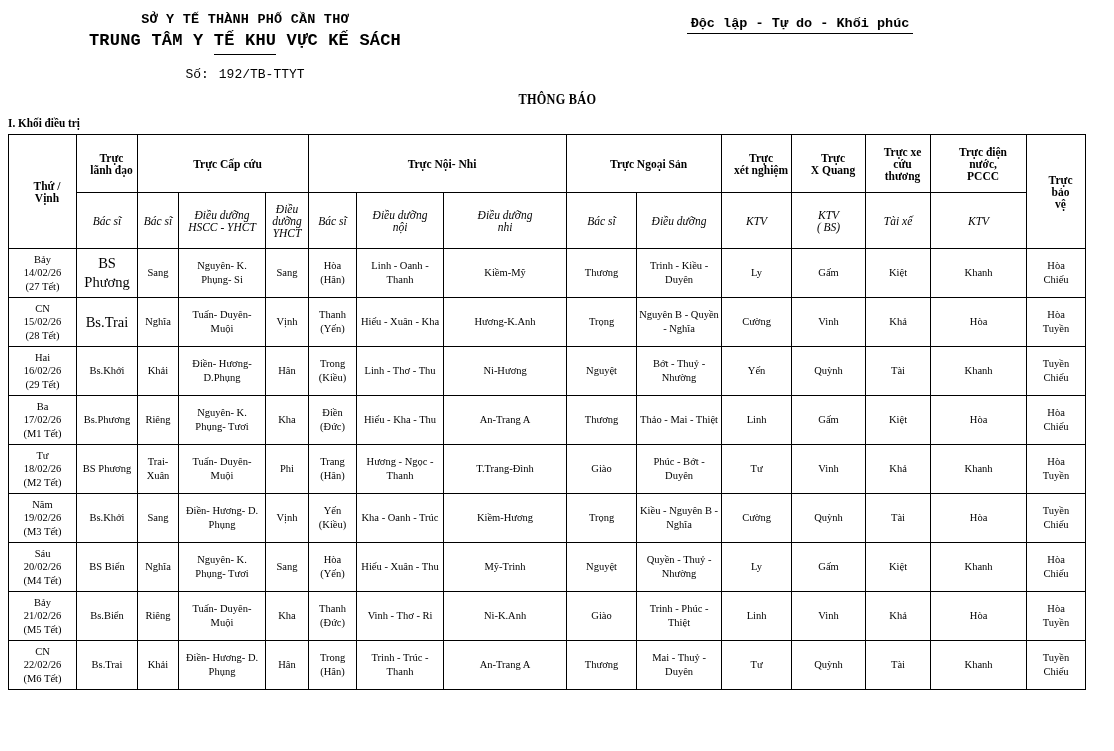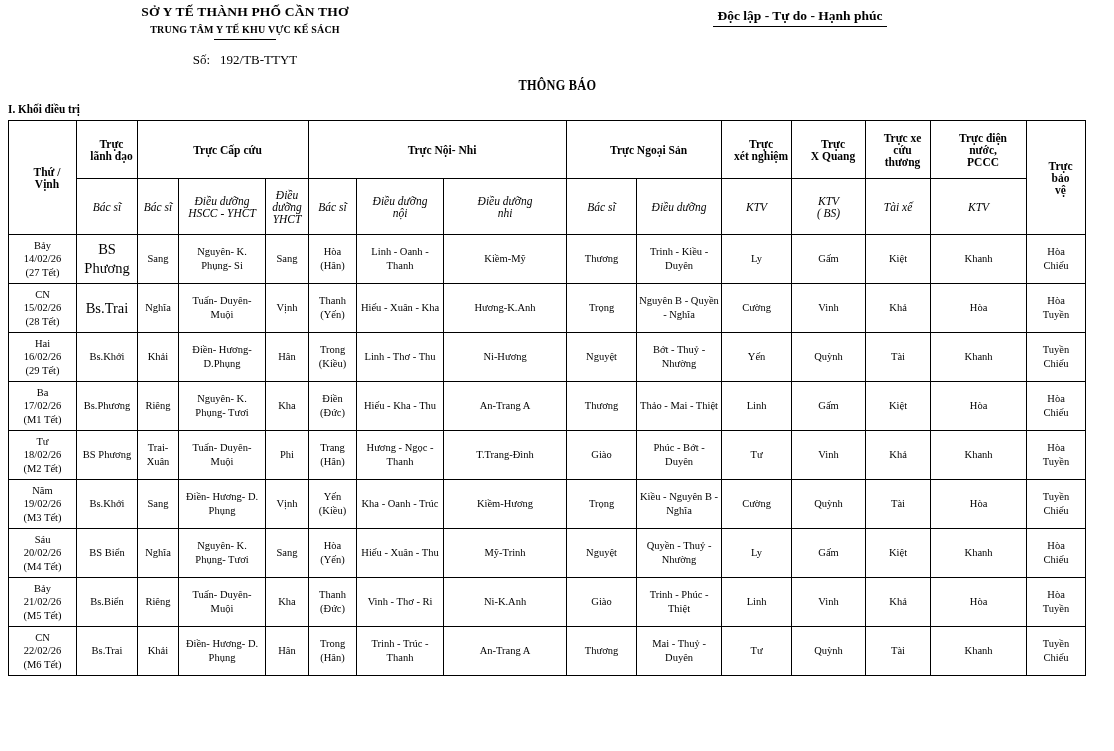--- a/index.html
+++ b/index.html
@@ -1,24 +1,24 @@
 <!DOCTYPE html>
 <html><head>
 <meta charset="utf-8">
 <style>
   * { margin:0; padding:0; box-sizing:border-box; }
   body { background:#ffffff; font-family:"Liberation Serif", serif; color:#000; }
   .page { width:1114px; height:751px; background:#fff; position:relative; overflow:hidden; }
 
   
-  .doc-header { display:flex; padding-top:4px; }
+  .doc-header { display:flex; padding-top:12px;font-family:Liberation Mono, monospace; }
   .hdr-left { width:490px; text-align:center; }
   .hdr-right { width:560px; margin-left:30px; text-align:center; }
   .org1 { font-weight:bold; font-size:13.5px; letter-spacing:.2px; }
-  .org2 { font-weight:bold; font-size:10px; margin-top:4px; letter-spacing:.2px; }
+  .org2 { font-weight:bold; font-size:17px; margin-top:4px; letter-spacing:.2px; }
   .org-rule { width:62px; border-bottom:1.4px solid #000; margin:4px auto 0 auto; }
   .doc-number { margin-top:12px; font-size:13px; }
   .doc-number .lbl { margin-right:10px; }
   .nat1 { font-weight:bold; font-size:13.5px; letter-spacing:.2px; }
   .nat2 { font-weight:bold; font-size:13.5px; margin-top:4px; display:inline-block;
           border-bottom:1.4px solid #000; padding:0 4px 2px 4px; }
   .dateline { margin-top:12px; font-size:13px; font-style:italic; }
 
   
   .titles { text-align:center; margin-top:8px; }
@@ -50,21 +50,21 @@
   <div class="doc-header">
     <div class="hdr-left">
       <div class="org1">SỞ Y TẾ THÀNH PHỐ CẦN THƠ</div>
       <div class="org2">TRUNG TÂM Y TẾ KHU VỰC KẾ SÁCH</div>
       <div class="org-rule"></div>
       <div class="doc-number">
         <span class="lbl">Số:</span><span>192/TB-TTYT</span>
       </div>
     </div>
     <div class="hdr-right">
-      <div><span class="nat2">Độc lập - Tự do - Hạnh phúc</span></div>
+      <div><span class="nat2">Độc lập - Tự do - Khối phúc</span></div>
     </div>
   </div>
 
   <div class="titles">
     <div><span class="t1">THÔNG BÁO</span></div>
   </div>
 
   <div><span class="section-label">I. Khối điều trị</span></div>
 
   <table class="roster">

